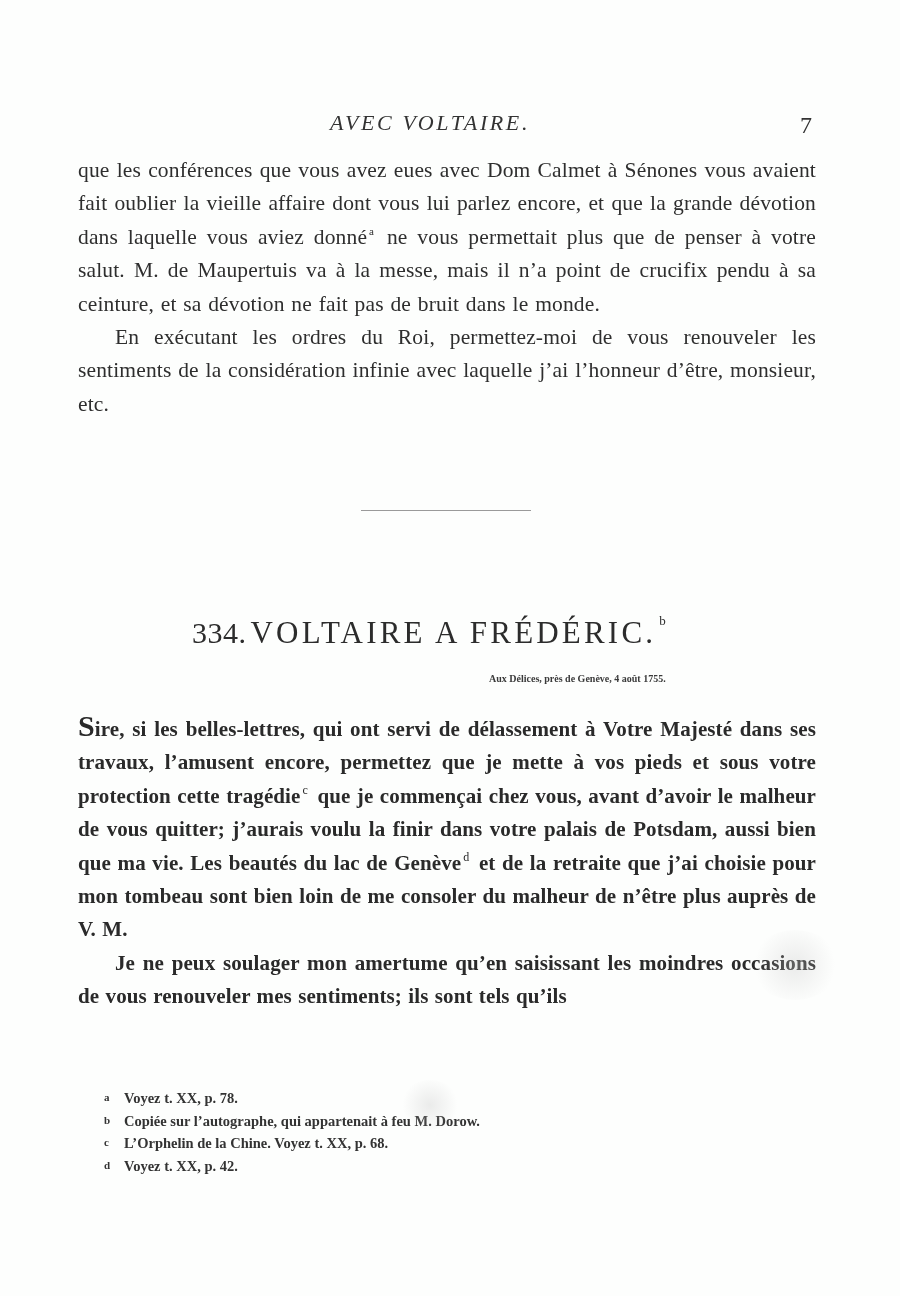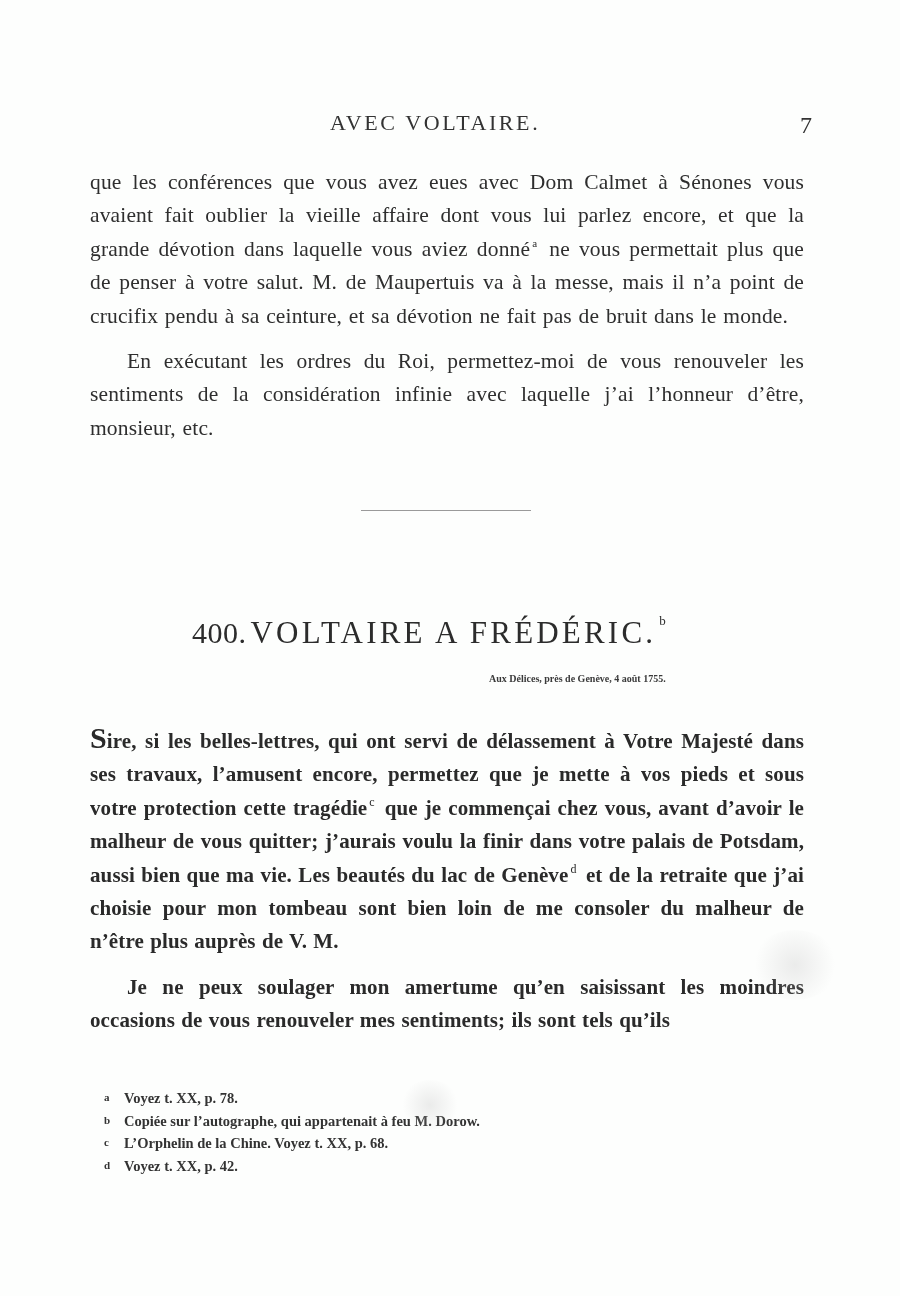--- a/index.html
+++ b/index.html
@@ -22,37 +22,38 @@
       width: 900px;
       height: 34px;
     }
     .running-title {
       position: absolute;
       left: 330px;
       top: 0;
       font-size: 22px;
       letter-spacing: 2.6px;
       color: #333;
+      font-style: italic;
     }
     .page-number {
       position: absolute;
       left: 800px;
       top: 2px;
       font-size: 24px;
       color: #333;
     }
     .text-block {
       position: absolute;
       left: 78px;
       width: 738px;
       text-align: justify;
       text-align-last: left;
     }
     .para {
-      margin: 12px;
+      margin: 0;
       line-height: 33.4px;
     }
     .para.indent { text-indent: 37px; }
     .block-1 {
       top: 154px;
       font-size: 21.5px;
       letter-spacing: 0.15px;
       word-spacing: 1.2px;
     }
     .block-1 .para { color: #2e2e2e; }
@@ -154,21 +155,21 @@
 </div>
 
 <div class="text-block block-1">
   <p class="para"><span>que les conférences que vous avez eues avec Dom Calmet à Sénones vous avaient fait oublier la vieille affaire dont vous lui parlez encore, et que la grande dévotion dans laquelle vous aviez donné</span><sup class="fn">a</sup><span> ne vous permettait plus que de penser à votre salut. M. de Maupertuis va à la messe, mais il n’a point de crucifix pendu à sa ceinture, et sa dévotion ne fait pas de bruit dans le monde.</span></p>
   <p class="para indent">En exécutant les ordres du Roi, permettez-moi de vous renouveler les sentiments de la considération infinie avec laquelle j’ai l’honneur d’être, monsieur, etc.</p>
 </div>
 
 <div class="separator"></div>
 
 <div class="letter-heading">
-  <span class="letter-number">400.</span><span class="letter-title">VOLTAIRE A FRÉDÉRIC.</span><sup class="fn">b</sup>
+  <span class="letter-number">334.</span><span class="letter-title">VOLTAIRE A FRÉDÉRIC.</span><sup class="fn">b</sup>
 </div>
 
 <div class="dateline">Aux Délices, près de Genève, 4 août 1755.</div>
 
 <div class="text-block block-2">
   <p class="para"><span class="dropcap">S</span><span>ire, si les belles-lettres, qui ont servi de délassement à Votre Majesté dans ses travaux, l’amusent encore, permettez que je mette à vos pieds et sous votre protection cette tragédie</span><sup class="fn">c</sup><span> que je commençai chez vous, avant d’avoir le malheur de vous quitter; j’aurais voulu la finir dans votre palais de Potsdam, aussi bien que ma vie. Les beautés du lac de Genève</span><sup class="fn">d</sup><span> et de la retraite que j’ai choisie pour mon tombeau sont bien loin de me consoler du malheur de n’être plus auprès de V. M.</span></p>
   <p class="para indent">Je ne peux soulager mon amertume qu’en saisissant les moindres occasions de vous renouveler mes sentiments; ils sont tels qu’ils</p>
 </div>
 
 <div class="footnotes">

